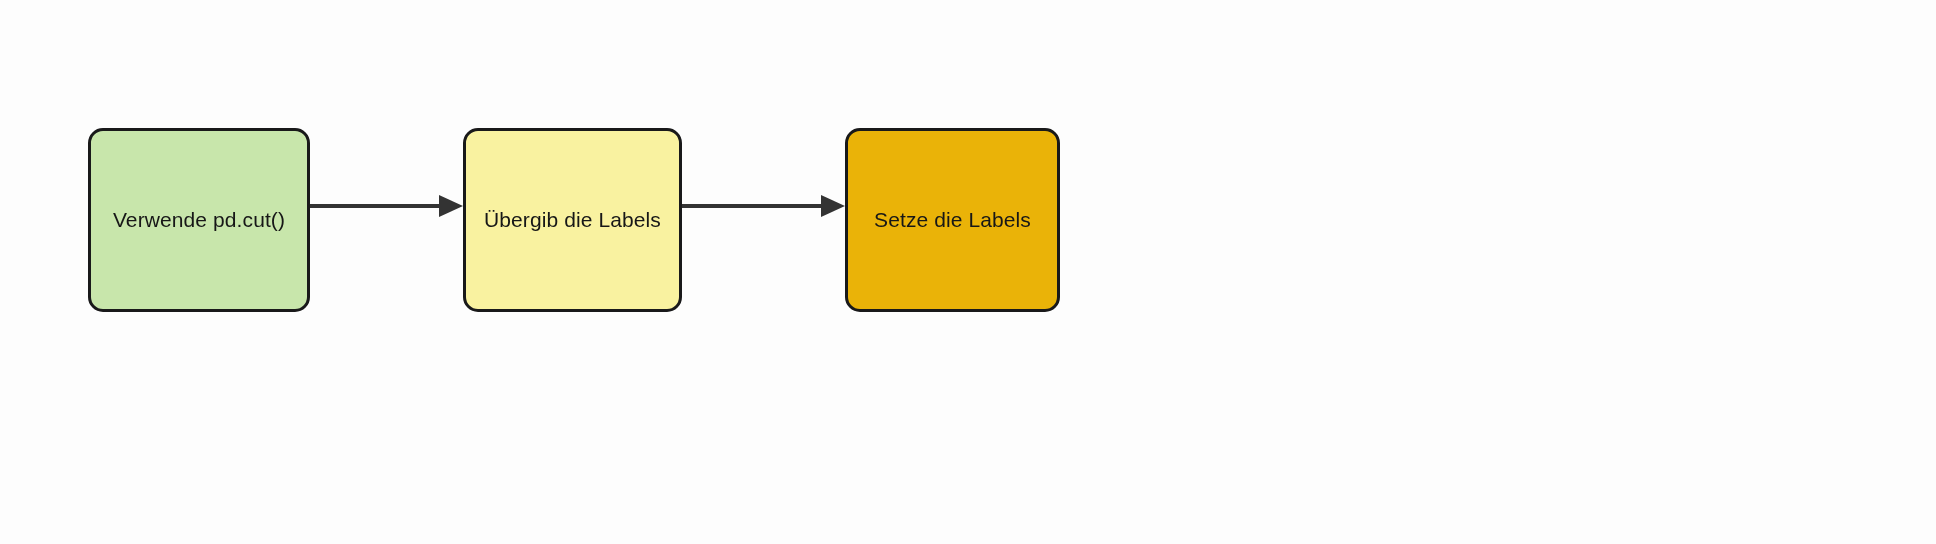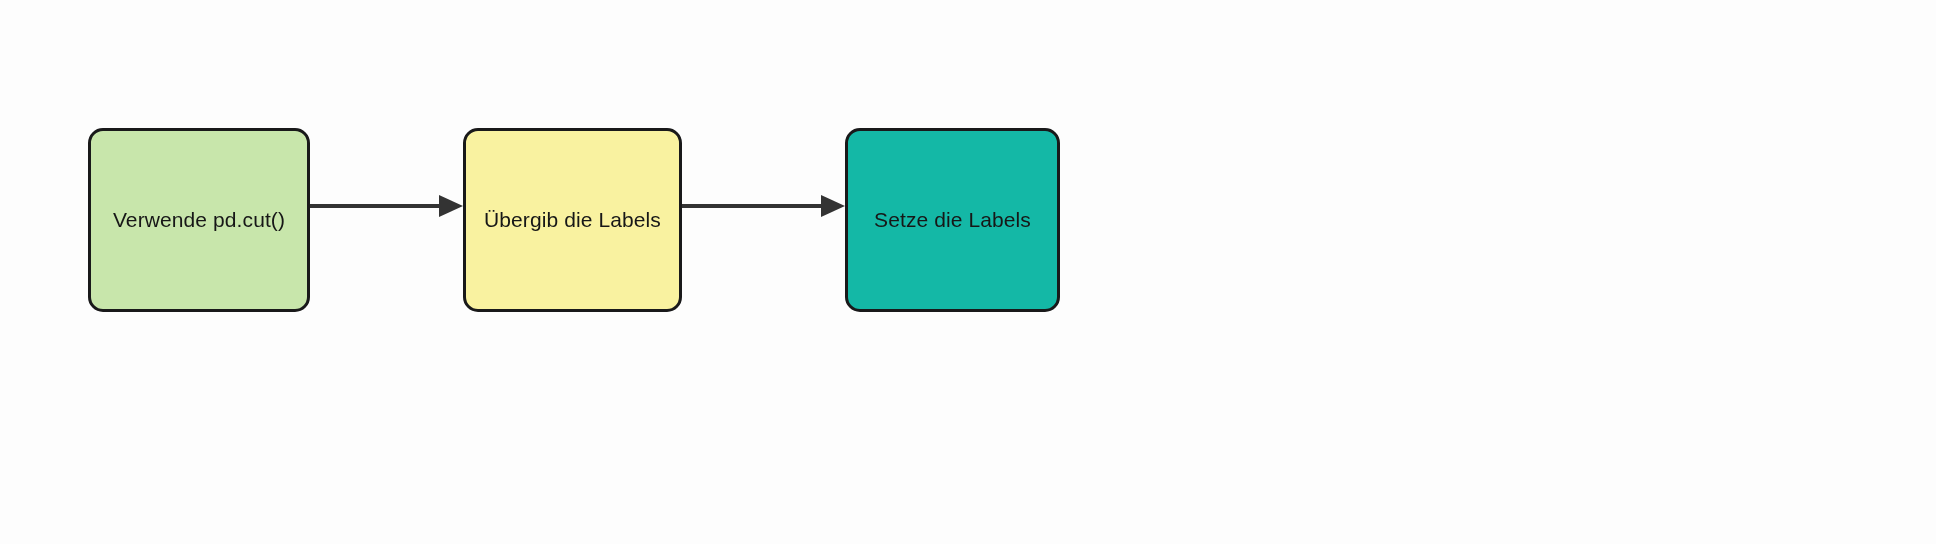--- a/index.html
+++ b/index.html
@@ -73,17 +73,17 @@
   </div>
 
   <div class="flow-node" id="node-1" style="left: 88px; top: 128px; width: 222px; height: 184px; background: rgb(200, 230, 171); border-color: rgb(25, 25, 26); color: rgb(23, 23, 23);">
     <span class="node-label">Verwende pd.cut()</span>
   </div>
 
   <div class="flow-node" id="node-2" style="left: 463px; top: 128px; width: 219px; height: 184px; background: rgb(249, 242, 160); border-color: rgb(25, 25, 26); color: rgb(23, 23, 23);">
     <span class="node-label">Übergib die Labels</span>
   </div>
 
-  <div class="flow-node" id="node-3" style="left: 845px; top: 128px; width: 215px; height: 184px; background: #14b8a6; border-color: rgb(25, 25, 26); color: rgb(23, 23, 23);">
+  <div class="flow-node" id="node-3" style="left: 845px; top: 128px; width: 215px; height: 184px; background: #eab308; border-color: rgb(25, 25, 26); color: rgb(23, 23, 23);">
     <span class="node-label">Setze die Labels</span>
   </div>
 
 </div>
 
 </body></html>

